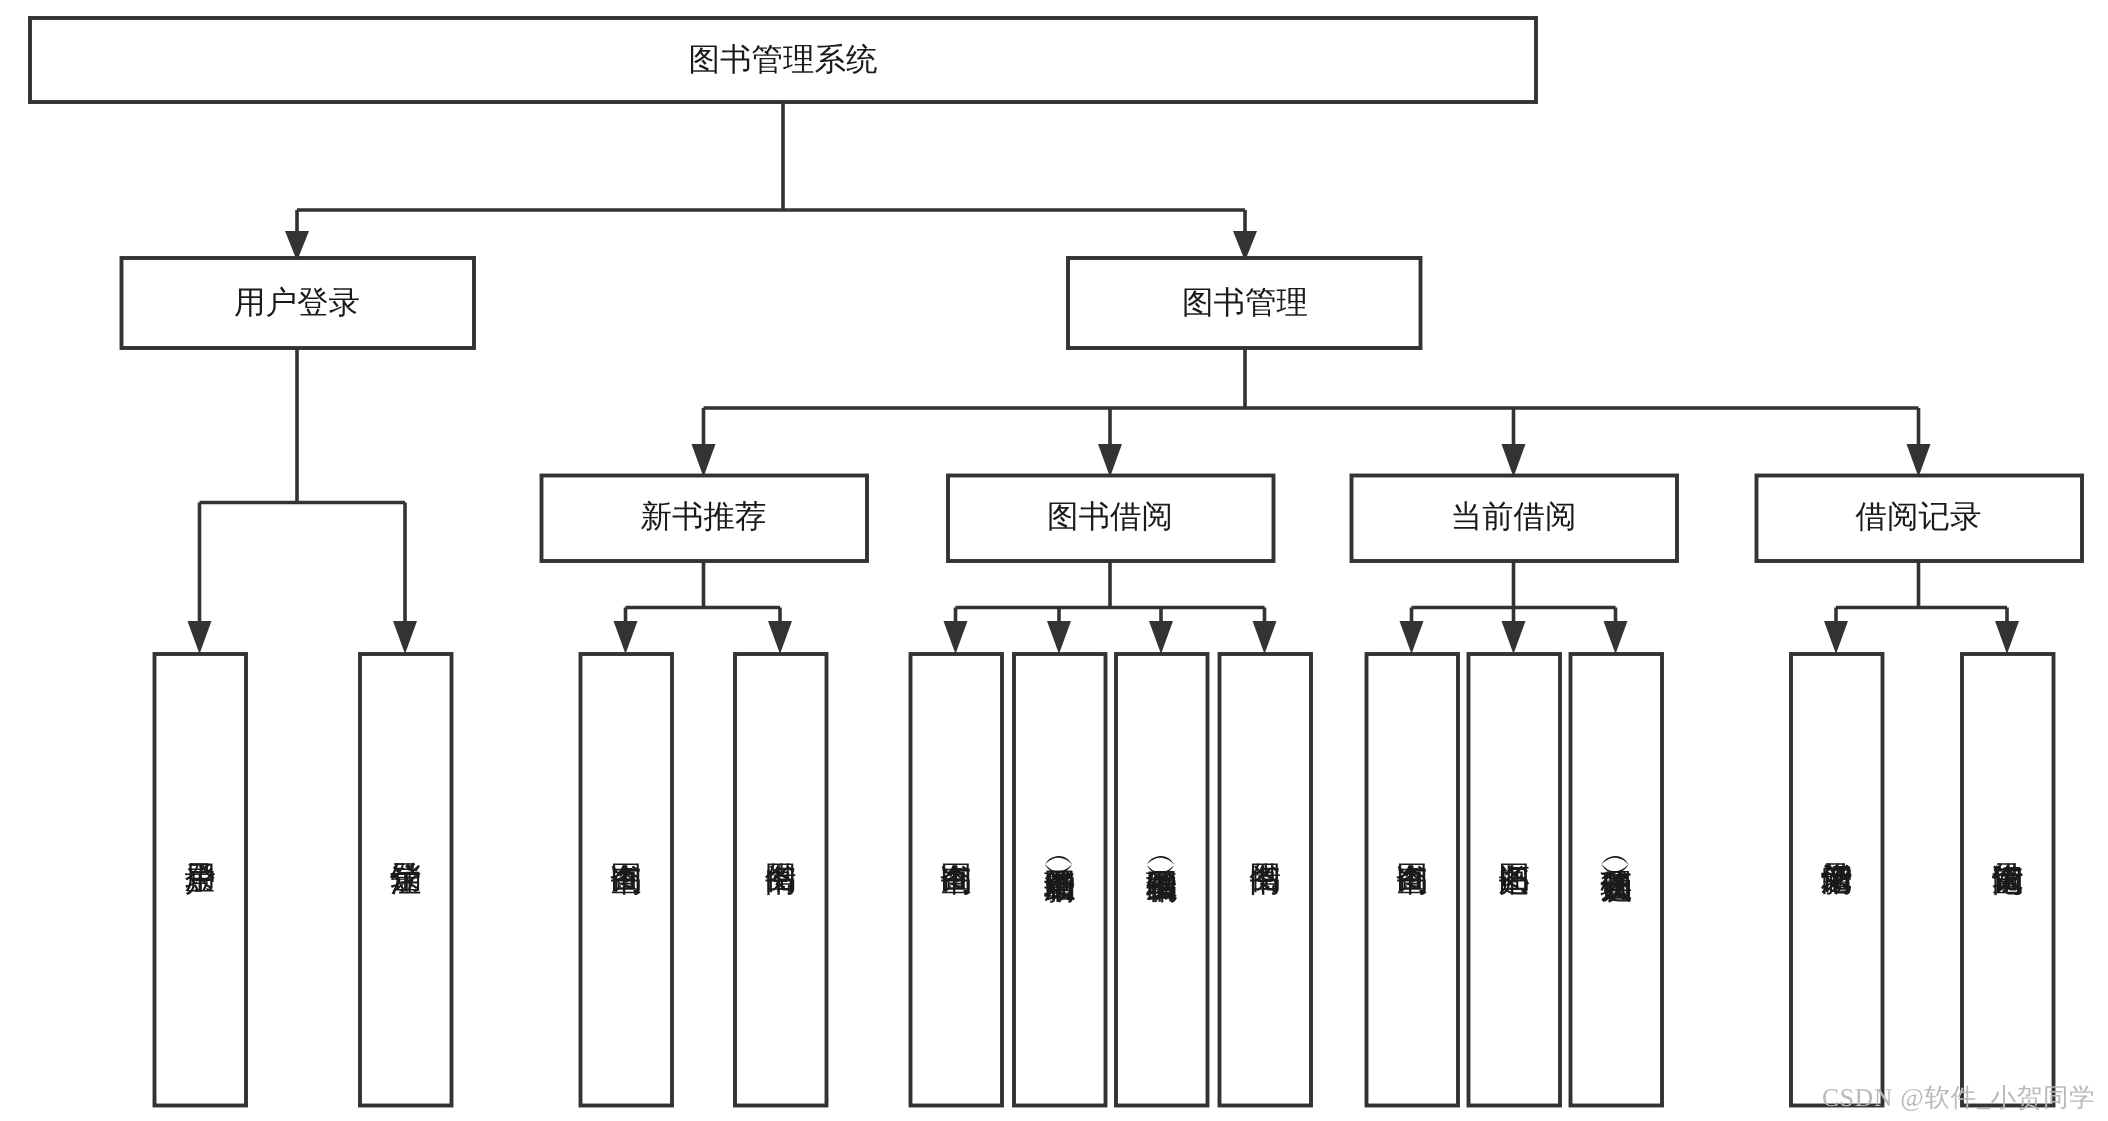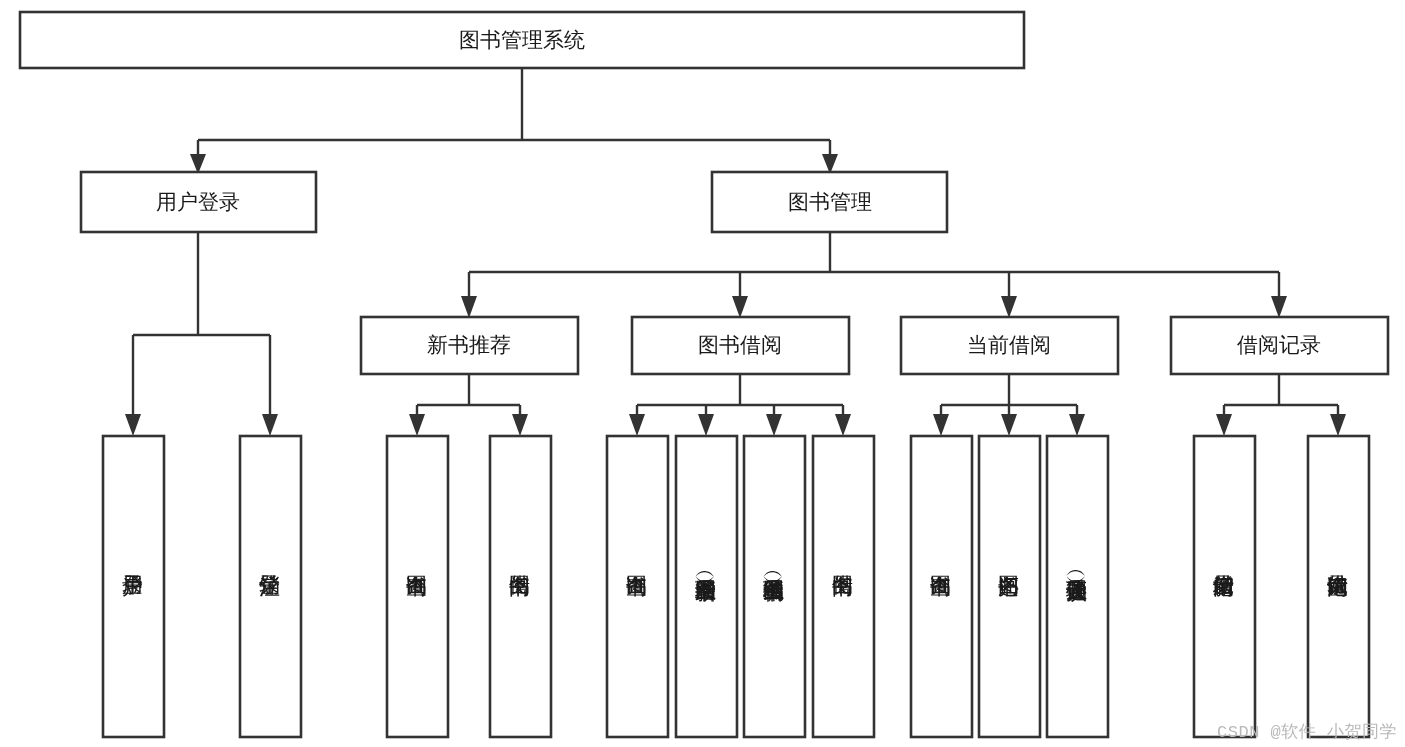--- a/index.html
+++ b/index.html
@@ -48,21 +48,21 @@
     stroke-linecap: butt;
   }
   .arrow-head {
     fill: #333333;
     stroke: none;
   }
   .watermark {
     position: absolute;
     right: 8px;
     bottom: 4px;
-    font-family: Liberation Mono, monospace;
+    font-family: Liberation Serif, serif;
     font-size: 17px;
     color: #b9b9b9;
     letter-spacing: 0.5px;
     user-select: none;
     pointer-events: none;
     white-space: pre;
   }
 </style>
 </head>
 <body>

